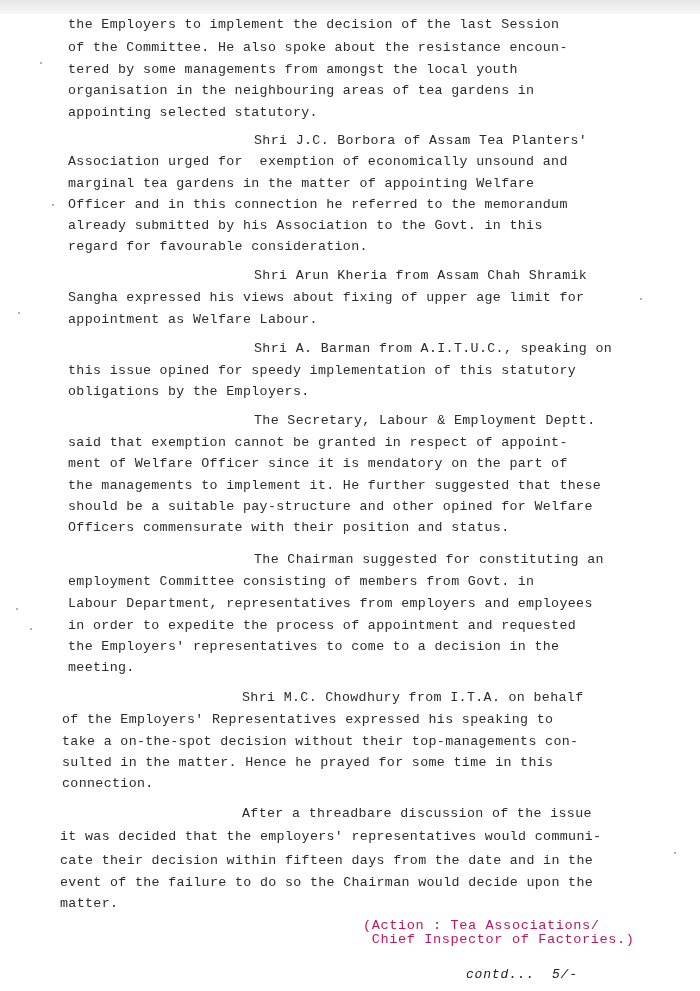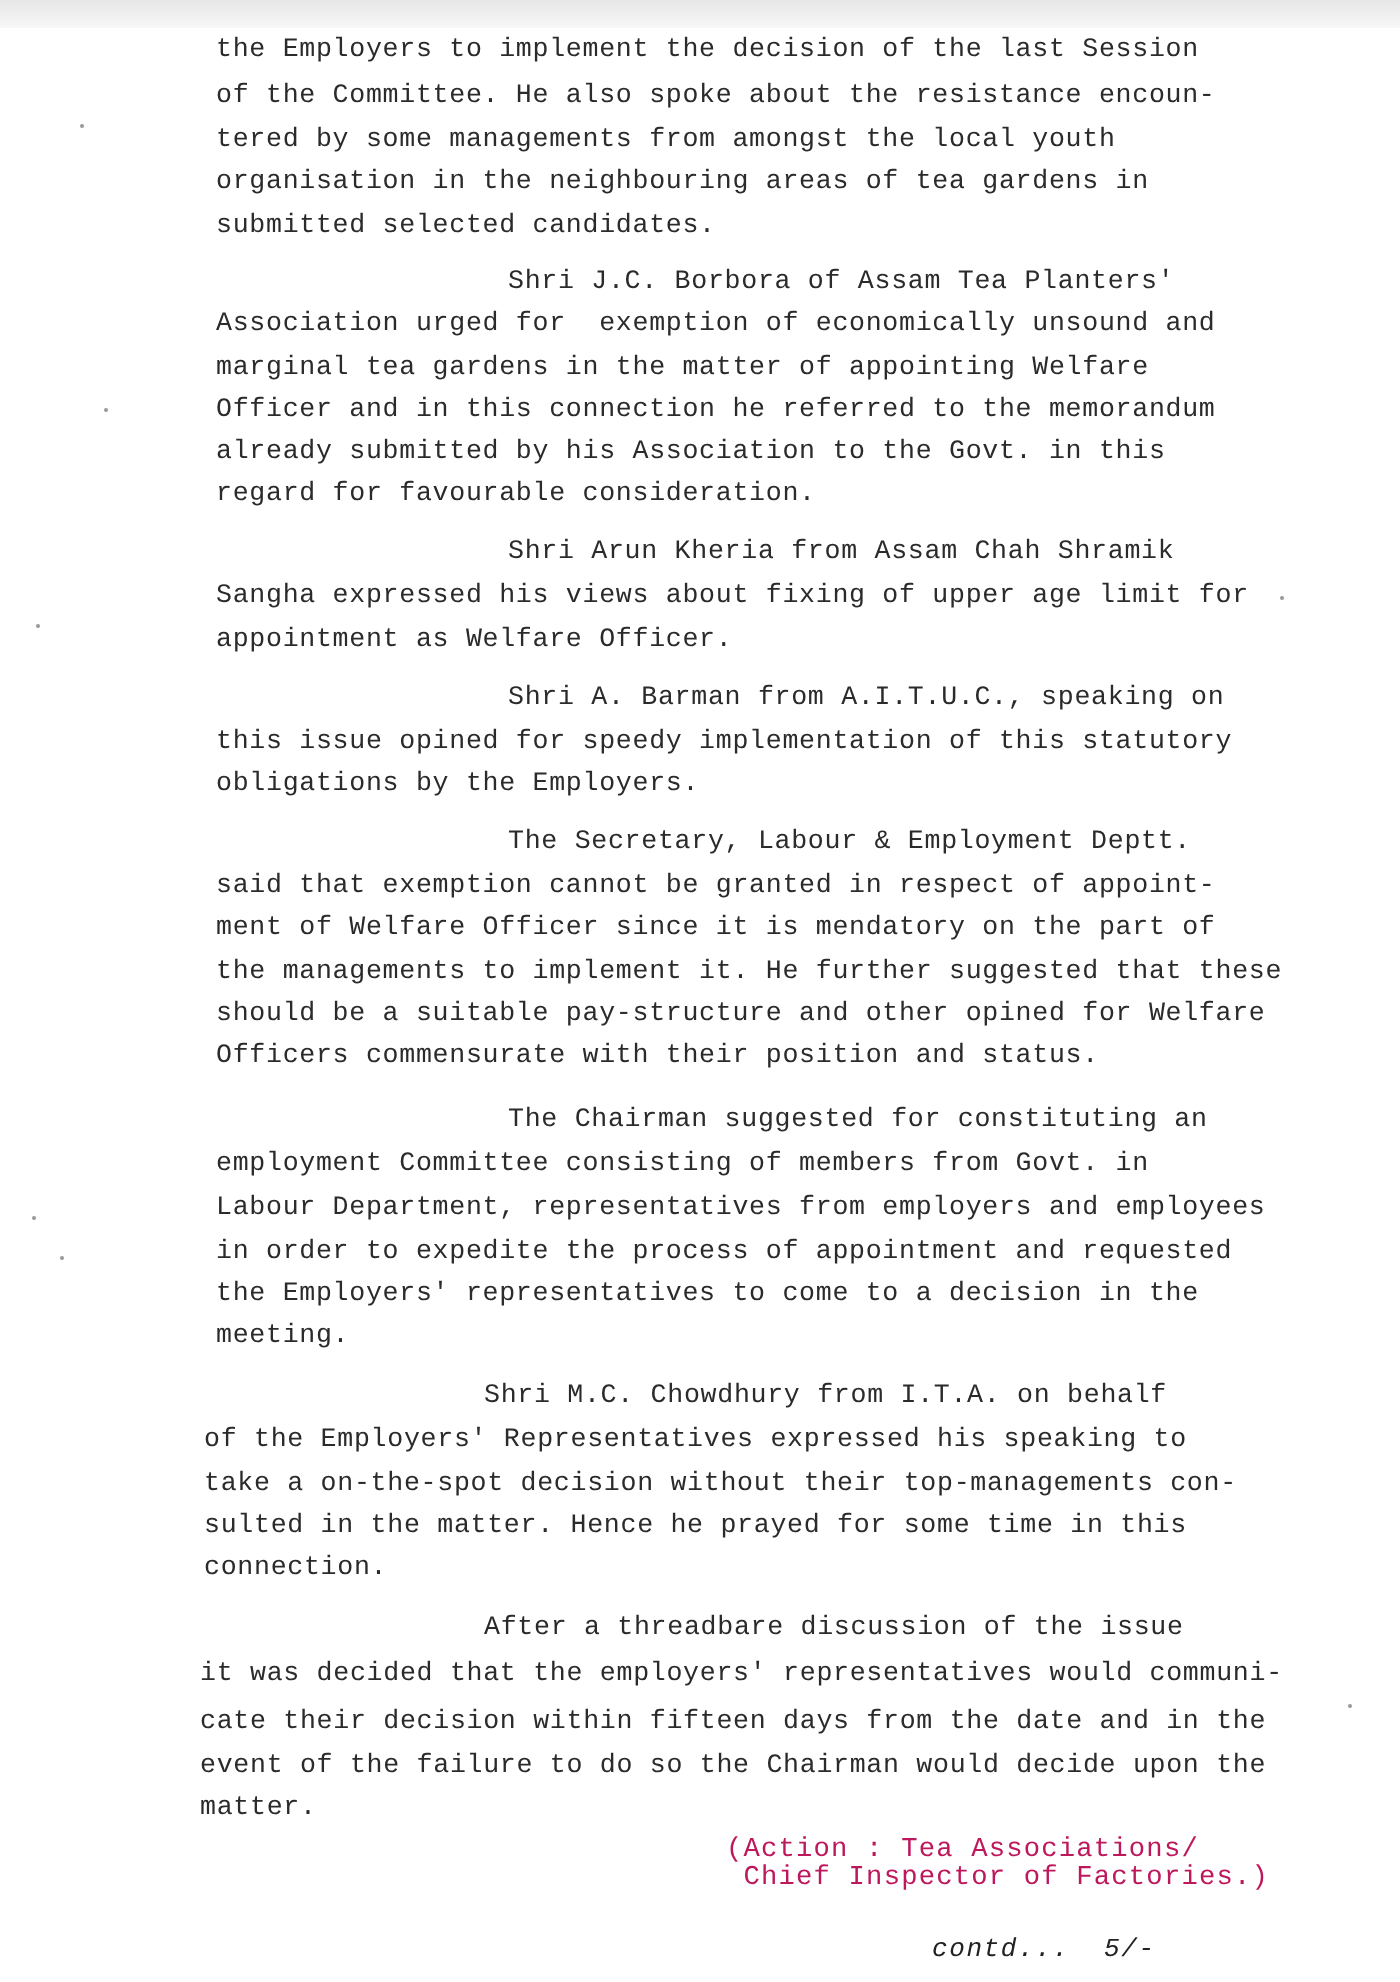--- a/index.html
+++ b/index.html
@@ -19,53 +19,53 @@
   }
   .line {
     position: absolute;
     font-size: 13.3px;
     letter-spacing: 0.35px;
     white-space: pre;
     line-height: 16px;
     color: #2b2b2b;
   }
   .indent { left: 254px; }
-  .body-left { left: 68px; margin-left: 40px; }
+  .body-left { left: 68px; }
   .action { font-size: 13.6px; letter-spacing: 0.6px; color: #be185d; }
   .contd { font-size: 13px; letter-spacing: 0.8px; color: #222; font-style: italic; }
   .speck { position: absolute; width: 2px; height: 2px; background: #999; border-radius: 1px; }
 </style>
 </head>
 <body>
 
 <div class="top-band"></div>
 
 <div class="page">
 
   <div>
     <div class="line body-left" style="top:17px">the Employers to implement the decision of the last Session</div>
     <div class="line body-left" style="top:40px">of the Committee. He also spoke about the resistance encoun-</div>
     <div class="line body-left" style="top:62px">tered by some managements from amongst the local youth</div>
     <div class="line body-left" style="top:83px">organisation in the neighbouring areas of tea gardens in</div>
-    <div class="line body-left" style="top:105px">submitted selected candidates.</div>
+    <div class="line body-left" style="top:105px">appointing selected statutory.</div>
   </div>
 
   <div>
     <div class="line indent" style="top:133px">Shri J.C. Borbora of Assam Tea Planters'</div>
     <div class="line body-left" style="top:154px">Association urged for  exemption of economically unsound and</div>
     <div class="line body-left" style="top:176px">marginal tea gardens in the matter of appointing Welfare</div>
     <div class="line body-left" style="top:197px">Officer and in this connection he referred to the memorandum</div>
     <div class="line body-left" style="top:218px">already submitted by his Association to the Govt. in this</div>
     <div class="line body-left" style="top:239px">regard for favourable consideration.</div>
   </div>
 
   <div>
     <div class="line indent" style="top:268px">Shri Arun Kheria from Assam Chah Shramik</div>
     <div class="line body-left" style="top:290px">Sangha expressed his views about fixing of upper age limit for</div>
-    <div class="line body-left" style="top:312px">appointment as Welfare Officer.</div>
+    <div class="line body-left" style="top:312px">appointment as Welfare Labour.</div>
   </div>
 
   <div>
     <div class="line indent" style="top:341px">Shri A. Barman from A.I.T.U.C., speaking on</div>
     <div class="line body-left" style="top:363px">this issue opined for speedy implementation of this statutory</div>
     <div class="line body-left" style="top:384px">obligations by the Employers.</div>
   </div>
 
   <div>
     <div class="line indent" style="top:413px">The Secretary, Labour &amp; Employment Deptt.</div>

